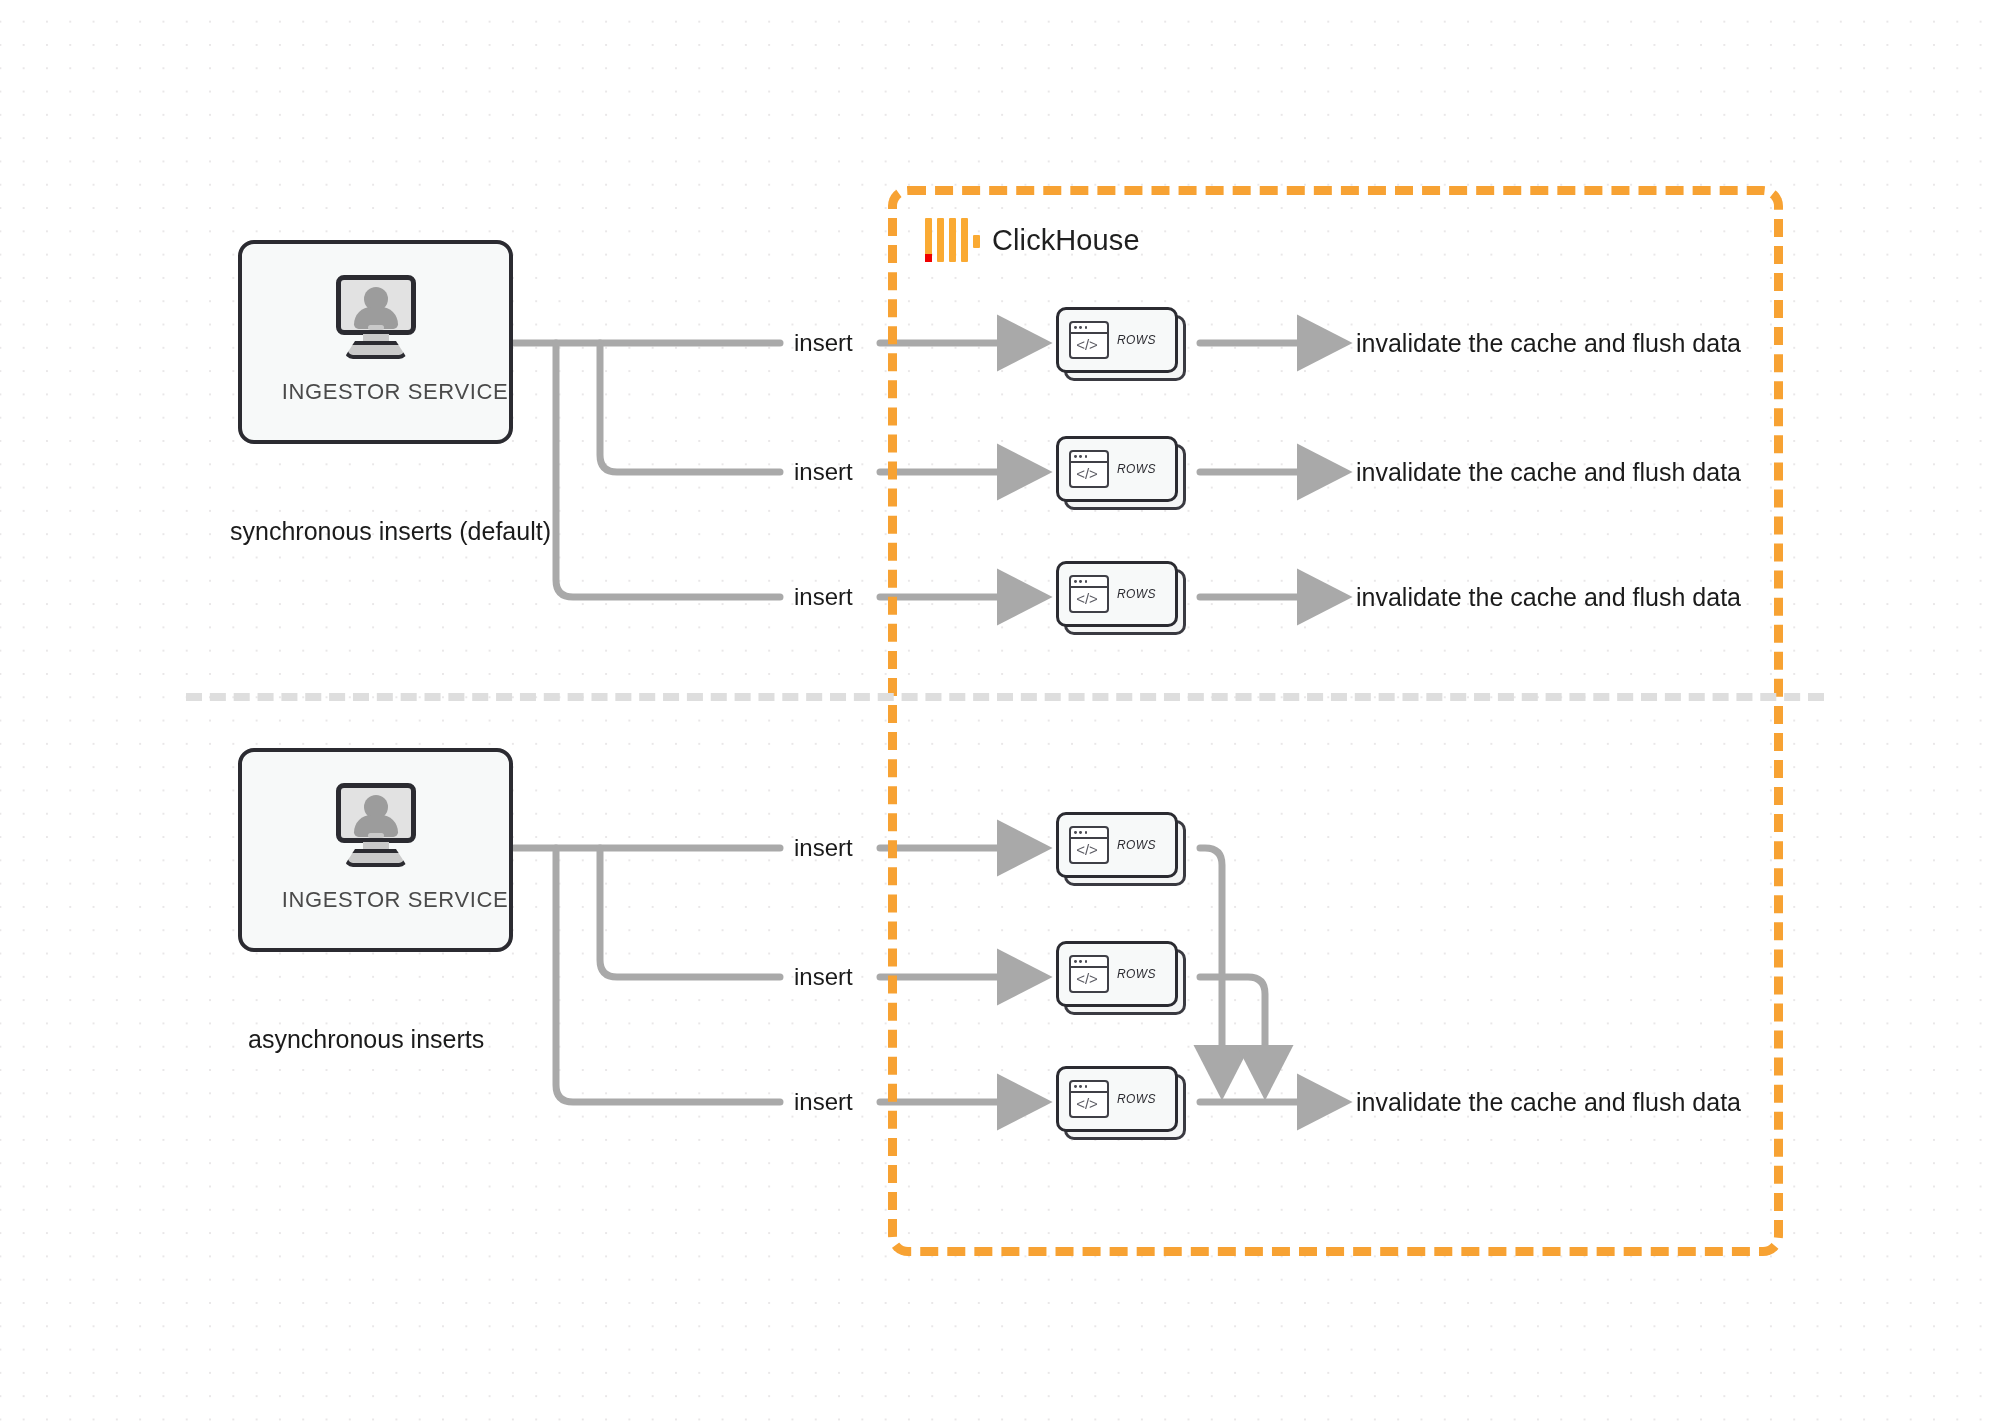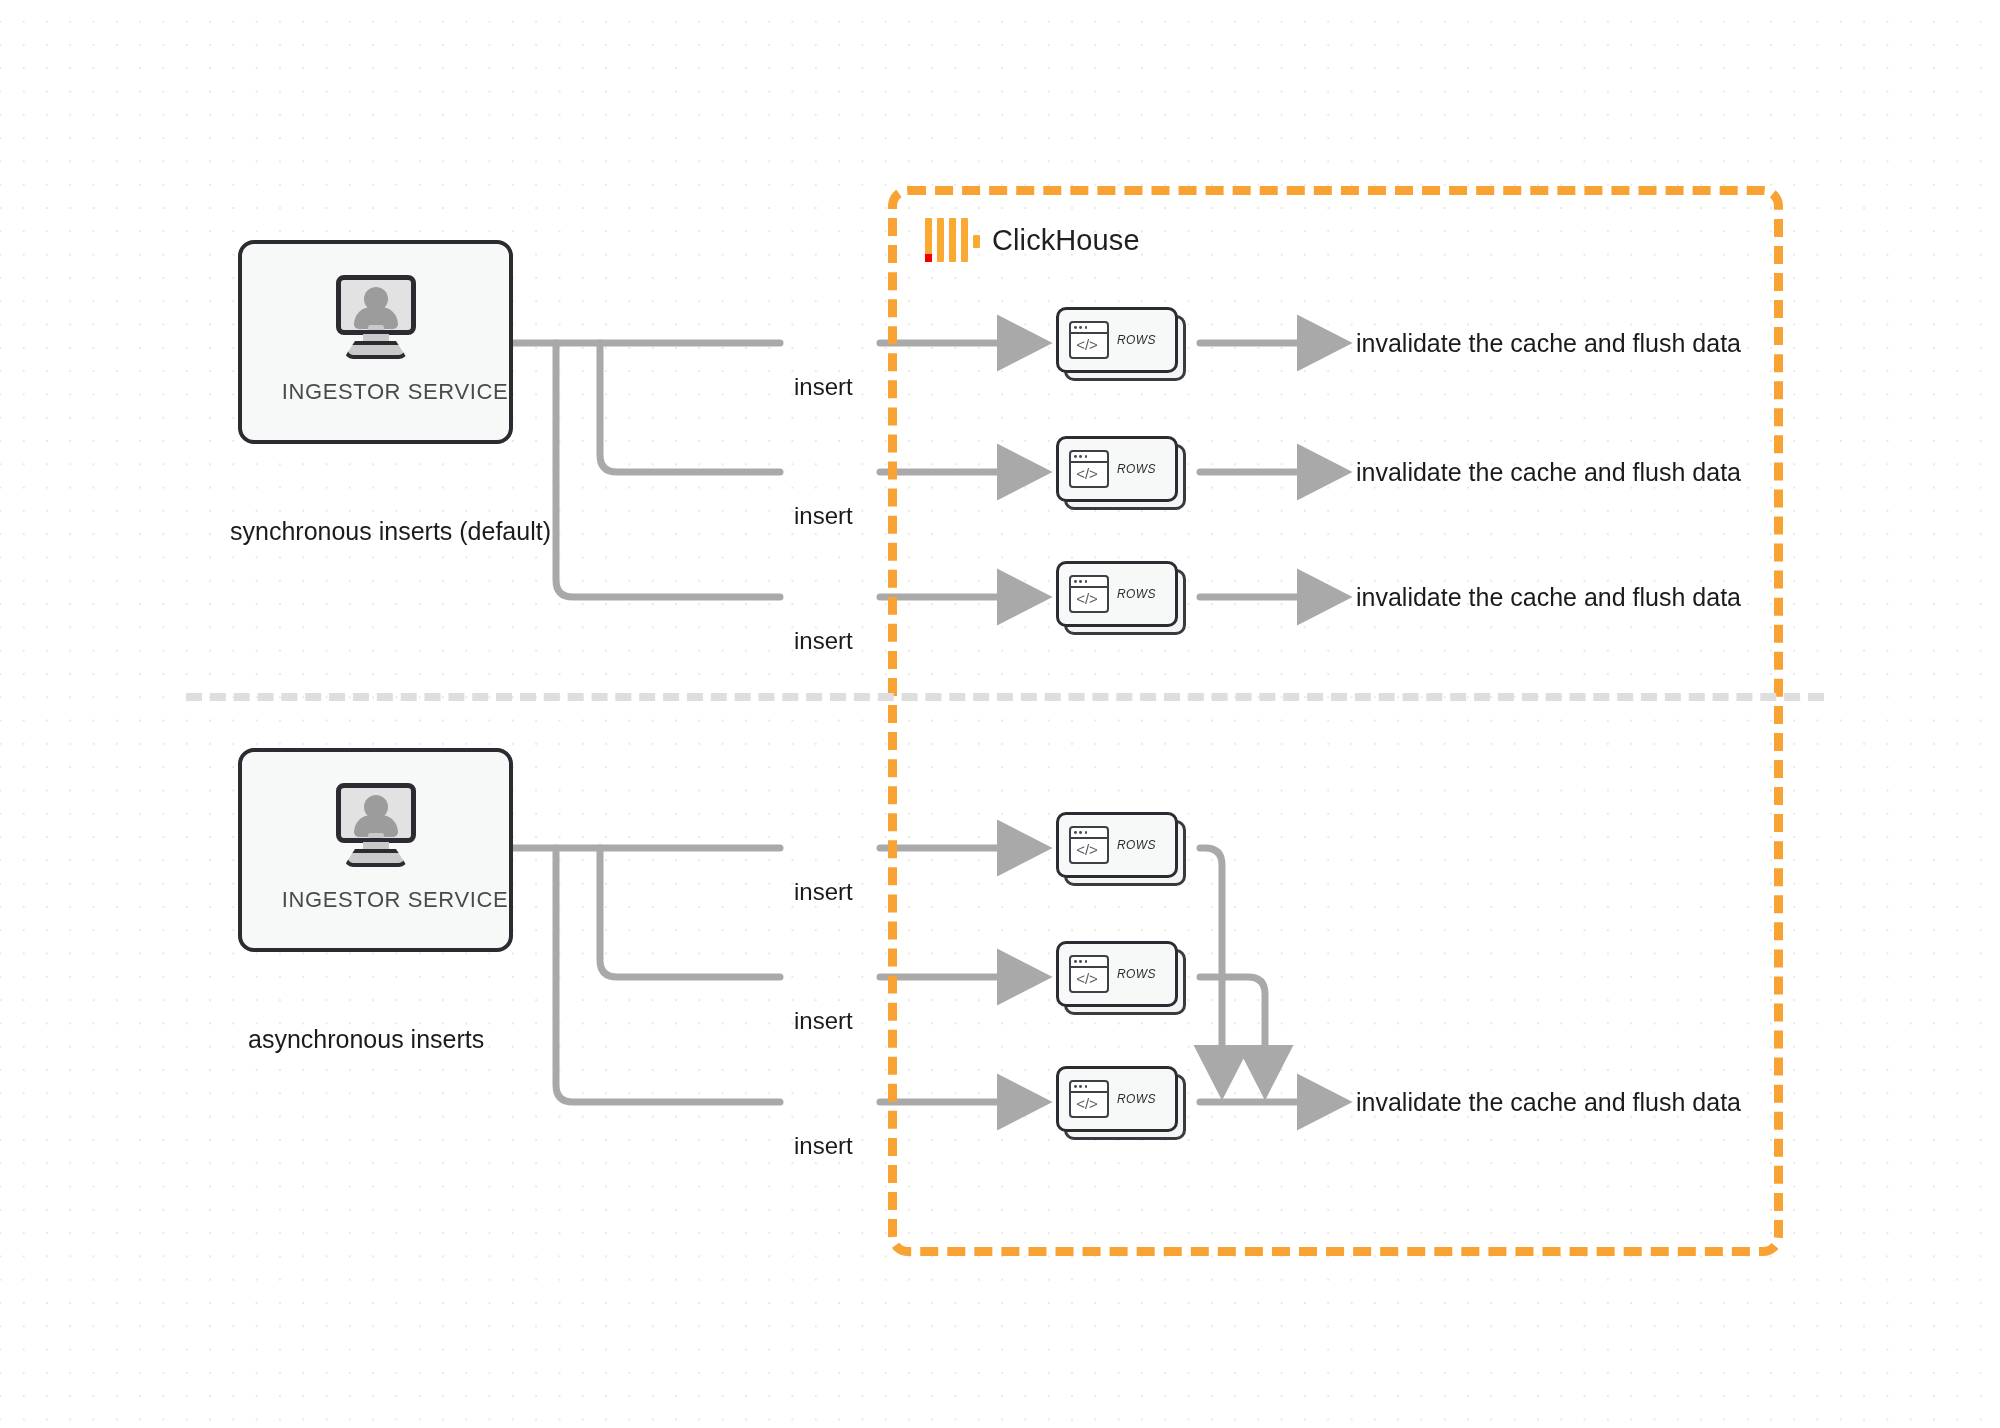--- a/index.html
+++ b/index.html
@@ -106,21 +106,21 @@
   .win-icon .dot{width:2.8px;height:2.8px;border-radius:50%;background:#4a4a52;}
   .win-icon .code{
     position:absolute;left:0;top:11px;width:36px;height:25px;
     display:flex;align-items:center;justify-content:center;
     font-size:15px;color:#5b5b63;font-family:"Liberation Sans", sans-serif;
   }
   .rows-text{font-size:12px;font-style:italic;color:#2b2b31;letter-spacing:.4px;}
 
   
   .edge-label{
-    position:absolute;font-size:24px;color:#1b1b1b;white-space:nowrap;margin-top:44px;
+    position:absolute;font-size:24px;color:#1b1b1b;white-space:nowrap;
   }
   .flush-label{
     position:absolute;font-size:25px;color:#1b1b1b;white-space:nowrap;
   }
 </style>
 </head>
 <body>
 
 <div id="stage">
 

